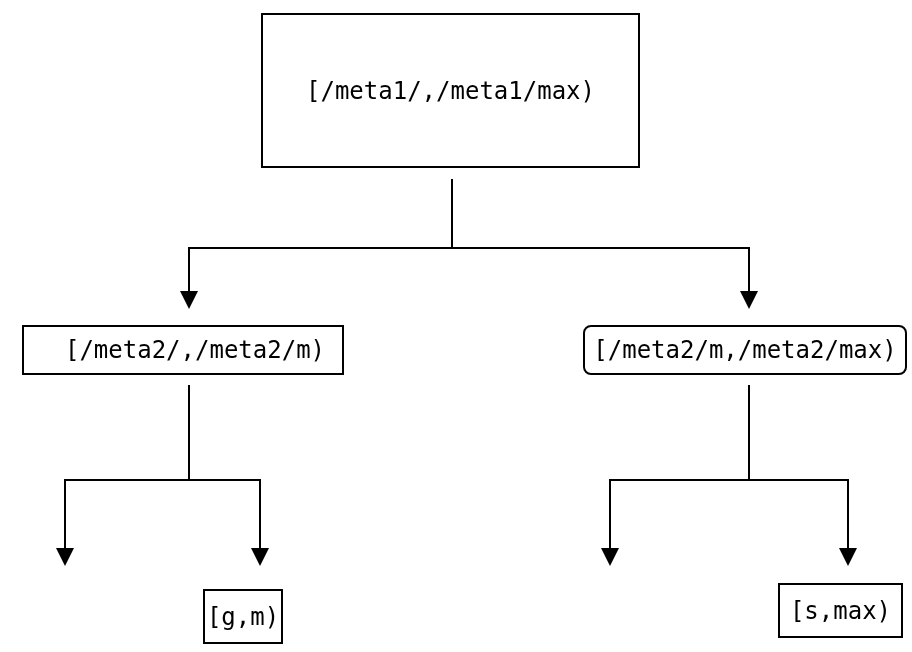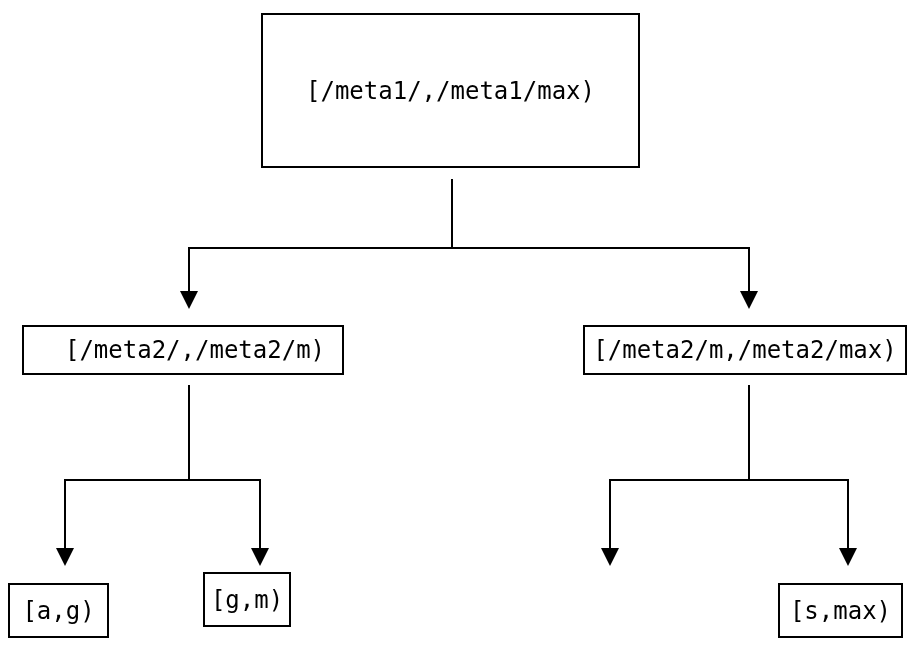--- a/index.html
+++ b/index.html
@@ -38,23 +38,23 @@
     width: 0;
     height: 0;
     border-left: 9px solid transparent;
     border-right: 9px solid transparent;
     border-top: 18px solid #000000;
   }
 
   
   #node-root    { left: 261px; top: 13px;  width: 379px; height: 155px; }
   #node-l2-left { left: 22px;  top: 325px; width: 322px; height: 50px; padding-left: 24px; }
-  #node-l2-right{ left: 583px; top: 325px; width: 324px; height: 50px; }
+  #node-l2-right{ left: 583px; top: 325px; width: 324px; height: 50px; border-radius: 8px; }
   #node-leaf-1  { left: 8px;   top: 583px; width: 101px; height: 55px; }
-  #node-leaf-2  { left: 203px; top: 572px; width: 88px; height: 55px; }
+  #node-leaf-2  { left: 203px; top: 589px; width: 80px; height: 55px; }
   #node-leaf-3  { left: 552px; top: 583px; width: 101px; height: 55px; }
   #node-leaf-4  { left: 778px; top: 583px; width: 125px; height: 55px; }
 
   
   
   #stem-root   { left: 451px; top: 179px; height: 69px; }
   #bar-top     { left: 188px; top: 247px; width: 562px; }
   #drop-top-l  { left: 188px; top: 247px; height: 45px; }
   #drop-top-r  { left: 748px; top: 247px; height: 45px; }
   #arr-top-l   { left: 180px; top: 291px; }
@@ -78,21 +78,20 @@
 <body>
 
 <div id="canvas">
 
   <div id="node-root" class="node">[/meta1/,/meta1/max)</div>
 
   <div id="node-l2-left" class="node">[/meta2/,/meta2/m)</div>
 
   <div id="node-l2-right" class="node">[/meta2/m,/meta2/max)</div>
 
-  <div id="node-leaf-1" class="node">[a,g)</div>
 
   <div id="node-leaf-2" class="node">[g,m)</div>
 
 
   <div id="node-leaf-4" class="node">[s,max)</div>
 
   <div id="stem-root" class="v-line"></div>
   <div id="bar-top" class="h-line"></div>
   <div id="drop-top-l" class="v-line"></div>
   <div id="drop-top-r" class="v-line"></div>

